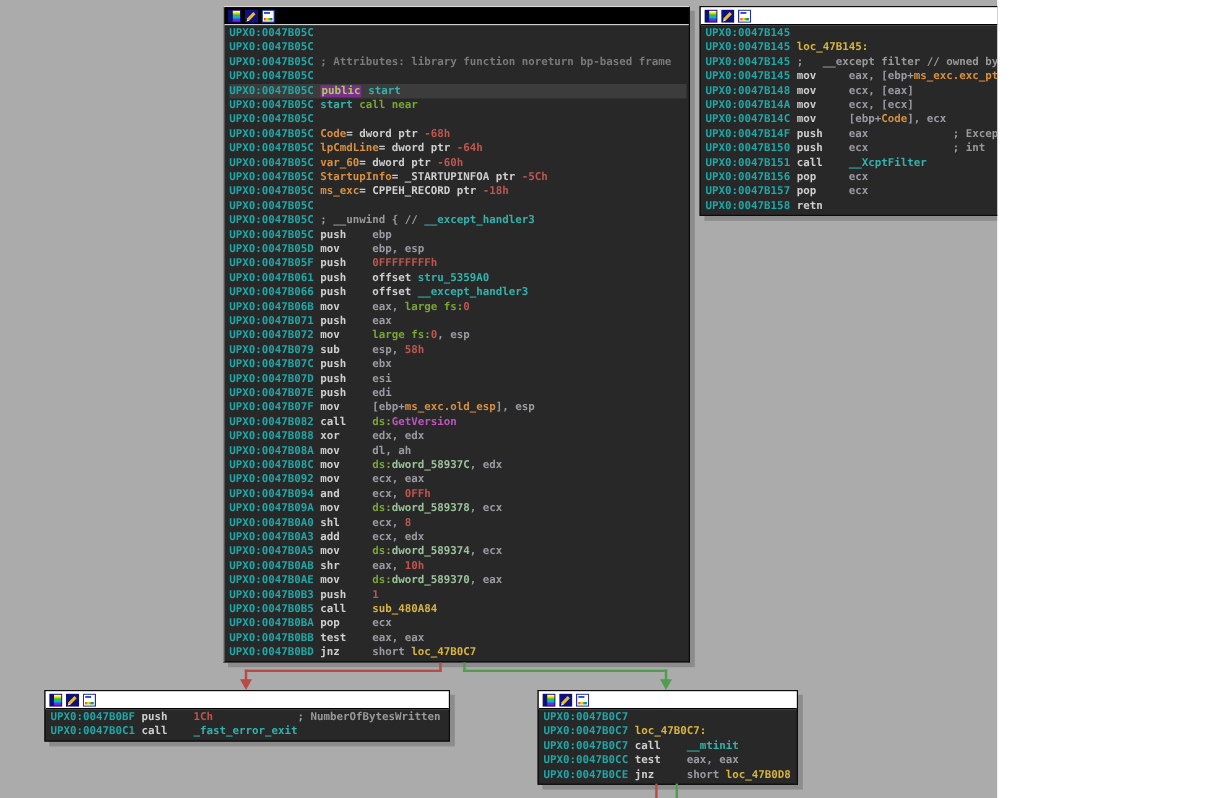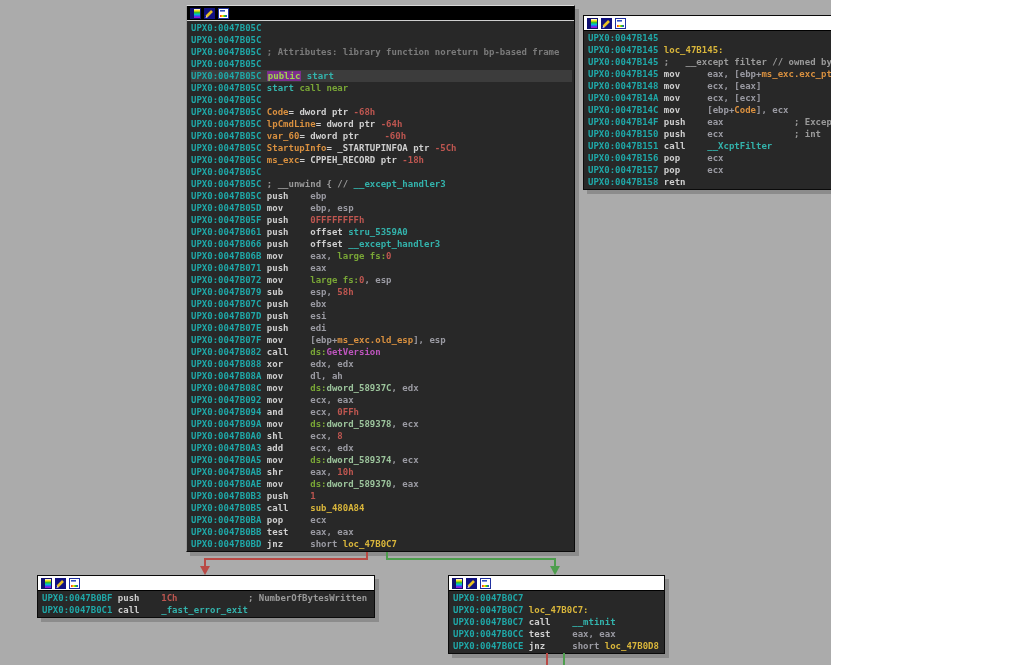--- a/index.html
+++ b/index.html
@@ -6,21 +6,21 @@
   #canvas{
     position:relative;width:831px;height:665px;overflow:hidden;
     background:#ABABAB;
     font-family:"DejaVu Sans Mono","Liberation Mono",monospace;
   }
   .block{
     position:absolute;background:#282828;border:1px solid #0a0a0a;
     box-shadow:4px 4px 0 rgba(0,0,0,0.18);
   }
   #block-main{left:186px;top:5px;width:387px;border-top-color:#d8d8d8;border-left-color:#9a9a9a;}
-  #block-filter{left:583px;top:15px;width:299px;}
+  #block-filter{left:583px;top:5px;width:299px;}
   #block-error{left:37px;top:575px;width:336px;}
   #block-mtinit{left:448px;top:575px;width:215px;}
   .titlebar{height:14px;display:flex;align-items:center;gap:3px;padding:0 0 0 3px;}
   .titlebar.dark{background:#000000;border-bottom:1px solid #cfcfcf;}
   .titlebar.light{background:#ffffff;border-bottom:1px solid #000000;}
   .titlebar svg{display:block;}
   .code{padding:1px 2px 1px 4px;}
   .row{white-space:pre;font-size:9px;font-weight:bold;line-height:12px;height:12px;}
   .row.hl{background:var(--row-hl);}
   .tok-gh{background:var(--word-hl);padding:0 1px;}
@@ -76,21 +76,21 @@
       <div class="code">
         <div class="row"><span class="tok-a" style="color: rgb(31, 168, 168);">UPX0:0047B05C</span></div>
         <div class="row"><span class="tok-a" style="color: rgb(31, 168, 168);">UPX0:0047B05C</span></div>
         <div class="row"><span class="tok-a" style="color: rgb(31, 168, 168);">UPX0:0047B05C </span><span class="tok-c" style="color: rgb(122, 122, 122);">; Attributes: library function noreturn bp-based frame</span></div>
         <div class="row"><span class="tok-a" style="color: rgb(31, 168, 168);">UPX0:0047B05C</span></div>
         <div class="row hl"><span class="tok-a" style="color: rgb(31, 168, 168);">UPX0:0047B05C </span><span class="tok-gh" style="color: rgb(159, 213, 79);">public</span><span class="tok-t" style="color: rgb(51, 179, 172);"> start</span></div>
         <div class="row"><span class="tok-a" style="color: rgb(31, 168, 168);">UPX0:0047B05C </span><span class="tok-t" style="color: rgb(51, 179, 172);">start </span><span class="tok-g" style="color: rgb(121, 166, 54);">call near</span></div>
         <div class="row"><span class="tok-a" style="color: rgb(31, 168, 168);">UPX0:0047B05C</span></div>
         <div class="row"><span class="tok-a" style="color: rgb(31, 168, 168);">UPX0:0047B05C </span><span class="tok-o" style="color: rgb(217, 144, 63);">Code</span><span class="tok-w" style="color: rgb(207, 207, 207);">= dword ptr </span><span class="tok-n" style="color: rgb(190, 86, 80);">-68h</span></div>
         <div class="row"><span class="tok-a" style="color: rgb(31, 168, 168);">UPX0:0047B05C </span><span class="tok-o" style="color: rgb(217, 144, 63);">lpCmdLine</span><span class="tok-w" style="color: rgb(207, 207, 207);">= dword ptr </span><span class="tok-n" style="color: rgb(190, 86, 80);">-64h</span></div>
-        <div class="row"><span class="tok-a" style="color: rgb(31, 168, 168);">UPX0:0047B05C </span><span class="tok-o" style="color: rgb(217, 144, 63); margin-top: 32px;">var_60</span><span class="tok-w" style="color: rgb(207, 207, 207);">= dword ptr </span><span class="tok-n" style="color: rgb(190, 86, 80); margin-left: 20px;">-60h</span></div>
+        <div class="row"><span class="tok-a" style="color: rgb(31, 168, 168);">UPX0:0047B05C </span><span class="tok-o" style="color: rgb(217, 144, 63); margin-top: 32px;">var_60</span><span class="tok-w" style="color: rgb(207, 207, 207);">= dword ptr </span><span class="tok-n" style="color: rgb(190, 86, 80);">-60h</span></div>
         <div class="row"><span class="tok-a" style="color: rgb(31, 168, 168);">UPX0:0047B05C </span><span class="tok-o" style="color: rgb(217, 144, 63);">StartupInfo</span><span class="tok-w" style="color: rgb(207, 207, 207);">= _STARTUPINFOA ptr </span><span class="tok-n" style="color: rgb(190, 86, 80);">-5Ch</span></div>
         <div class="row"><span class="tok-a" style="color: rgb(31, 168, 168);">UPX0:0047B05C </span><span class="tok-o" style="color: rgb(217, 144, 63);">ms_exc</span><span class="tok-w" style="color: rgb(207, 207, 207);">= CPPEH_RECORD ptr </span><span class="tok-n" style="color: rgb(190, 86, 80);">-18h</span></div>
         <div class="row"><span class="tok-a" style="color: rgb(31, 168, 168);">UPX0:0047B05C</span></div>
         <div class="row"><span class="tok-a" style="color: rgb(31, 168, 168);">UPX0:0047B05C </span><span class="tok-c2" style="color: rgb(154, 154, 154);">; __unwind { // </span><span class="tok-t" style="color: rgb(51, 179, 172);">__except_handler3</span></div>
         <div class="row"><span class="tok-a" style="color: rgb(31, 168, 168);">UPX0:0047B05C </span><span class="tok-w" style="color: rgb(207, 207, 207);">push    </span><span class="tok-r" style="color: rgb(155, 155, 163);">ebp</span></div>
         <div class="row"><span class="tok-a" style="color: rgb(31, 168, 168);">UPX0:0047B05D </span><span class="tok-w" style="color: rgb(207, 207, 207);">mov     </span><span class="tok-r" style="color: rgb(155, 155, 163);">ebp, esp</span></div>
         <div class="row"><span class="tok-a" style="color: rgb(31, 168, 168);">UPX0:0047B05F </span><span class="tok-w" style="color: rgb(207, 207, 207);">push    </span><span class="tok-n" style="color: rgb(190, 86, 80);">0FFFFFFFFh</span></div>
         <div class="row"><span class="tok-a" style="color: rgb(31, 168, 168);">UPX0:0047B061 </span><span class="tok-w" style="color: rgb(207, 207, 207);">push    offset </span><span class="tok-t" style="color: rgb(51, 179, 172);">stru_5359A0</span></div>
         <div class="row"><span class="tok-a" style="color: rgb(31, 168, 168);">UPX0:0047B066 </span><span class="tok-w" style="color: rgb(207, 207, 207);">push    offset </span><span class="tok-t" style="color: rgb(51, 179, 172);">__except_handler3</span></div>
         <div class="row"><span class="tok-a" style="color: rgb(31, 168, 168);">UPX0:0047B06B </span><span class="tok-w" style="color: rgb(207, 207, 207);">mov     </span><span class="tok-r" style="color: rgb(155, 155, 163);">eax, </span><span class="tok-g" style="color: rgb(121, 166, 54);">large fs:</span><span class="tok-n" style="color: rgb(190, 86, 80);">0</span></div>

